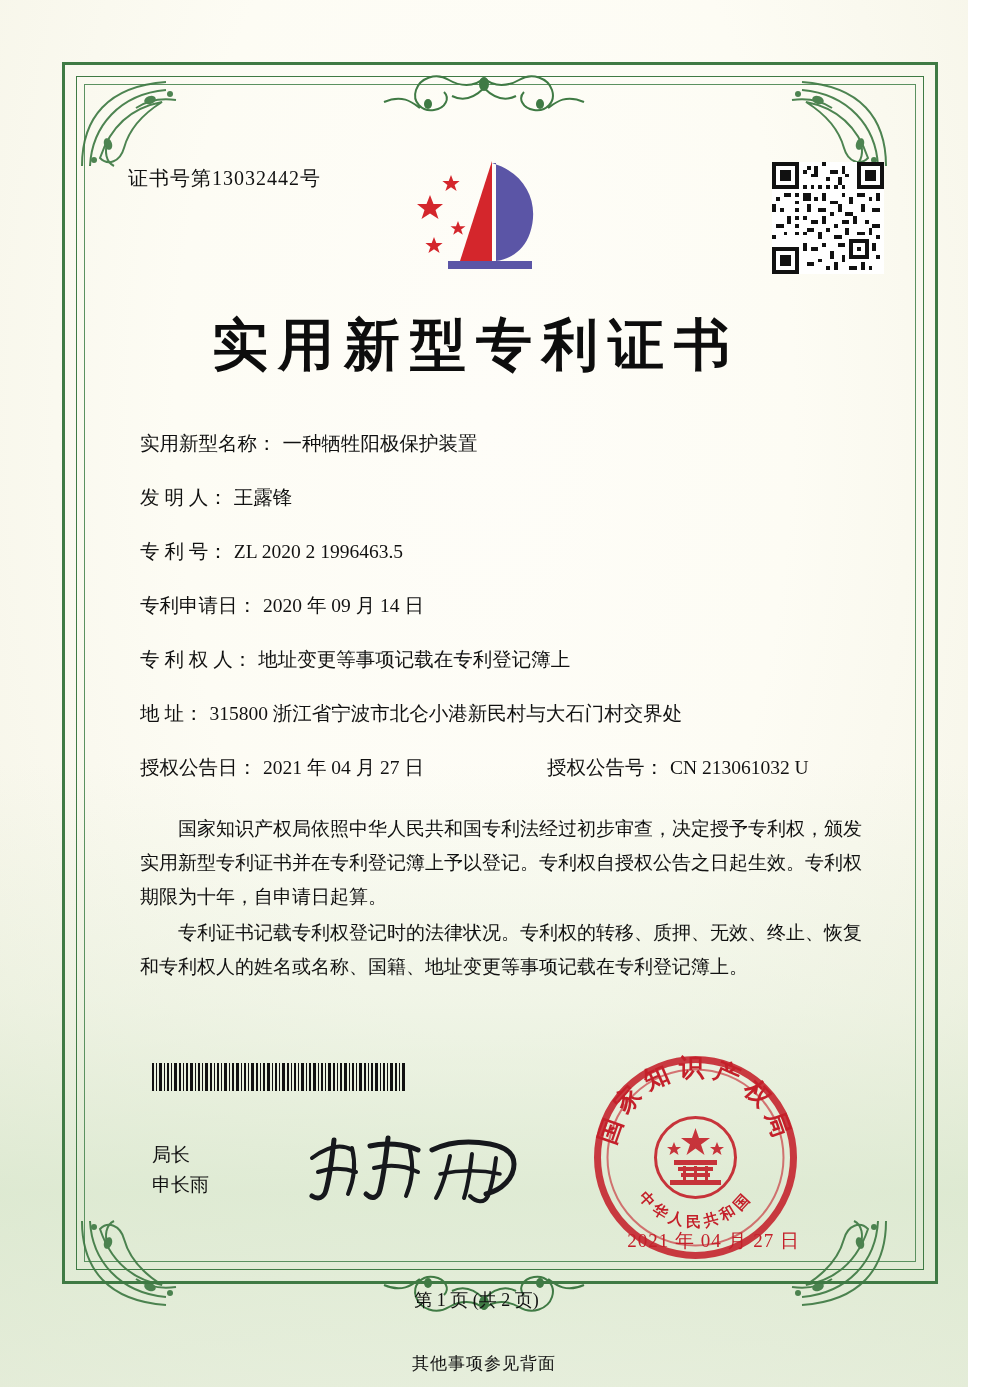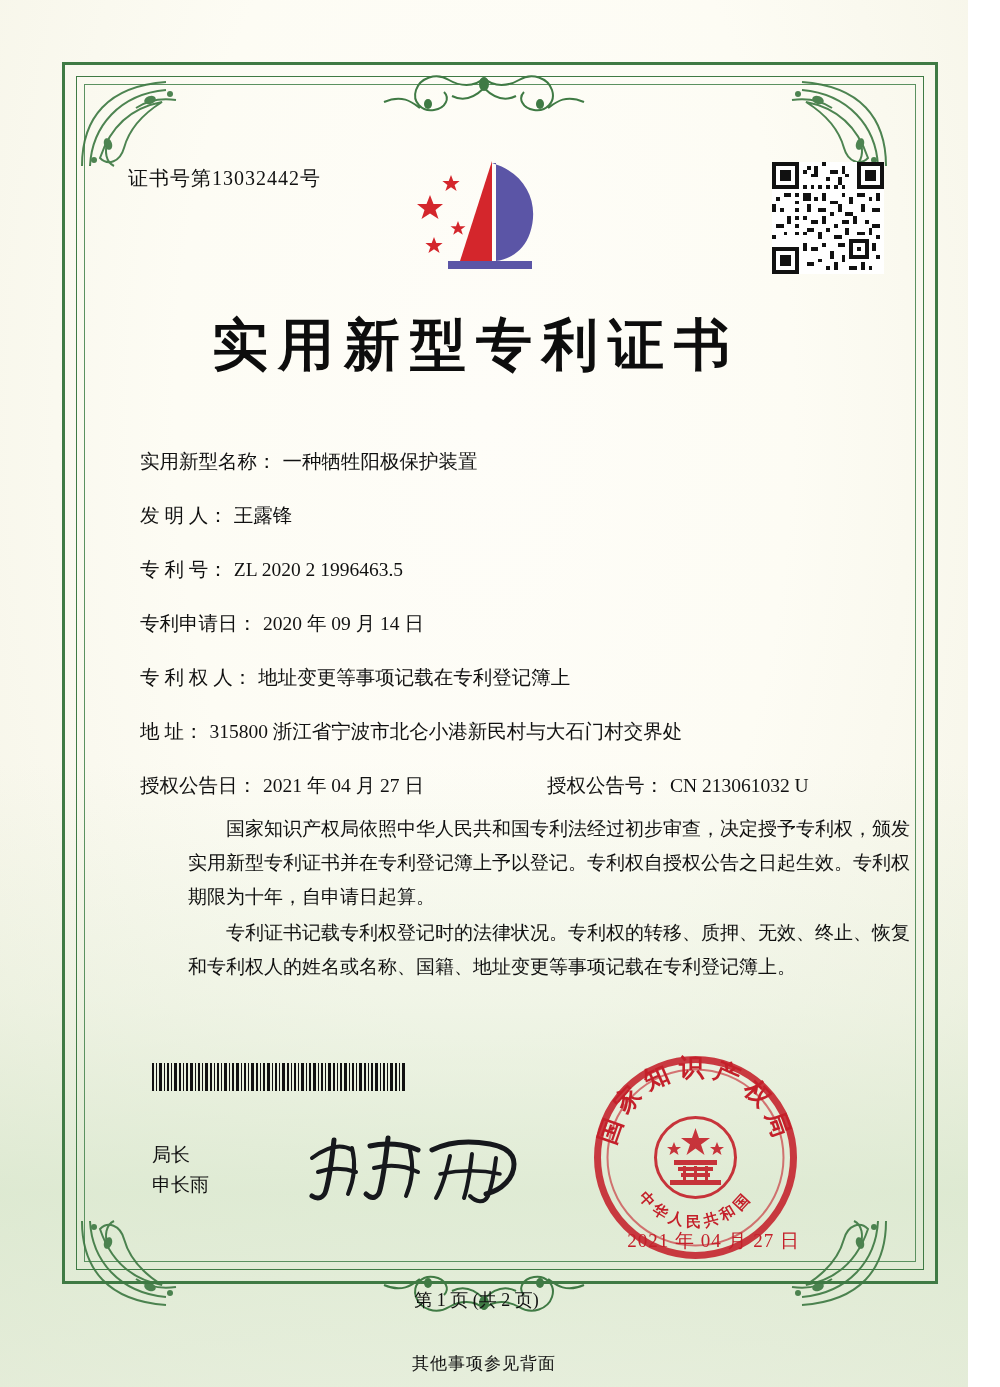--- a/index.html
+++ b/index.html
@@ -123,21 +123,21 @@
     font-weight: bold;
     letter-spacing: 10px;
     color: #0d0d0d;
     font-family: "DejaVu Serif", "Liberation Serif", serif;
   }
 
   
   .fields {
     position: absolute;
     left: 140px;
-    top: 448px;
+    top: 430px;
     width: 730px;
   }
   .field-row {
     display: flex;
     align-items: baseline;
     margin-bottom: 27px;
     font-size: 19.5px;
     color: #111;
   }
   .field-label {
@@ -164,21 +164,20 @@
   
   .paragraphs {
     position: absolute;
     left: 140px;
     top: 812px;
     width: 722px;
     font-size: 19px;
     line-height: 34px;
     color: #111;
     text-align: justify;
-    margin-left: 48px;
   }
   .paragraphs p {
     margin: 0 0 2px 0;
     text-indent: 2em;
   }
 
   
   .barcode {
     position: absolute;
     left: 152px;

